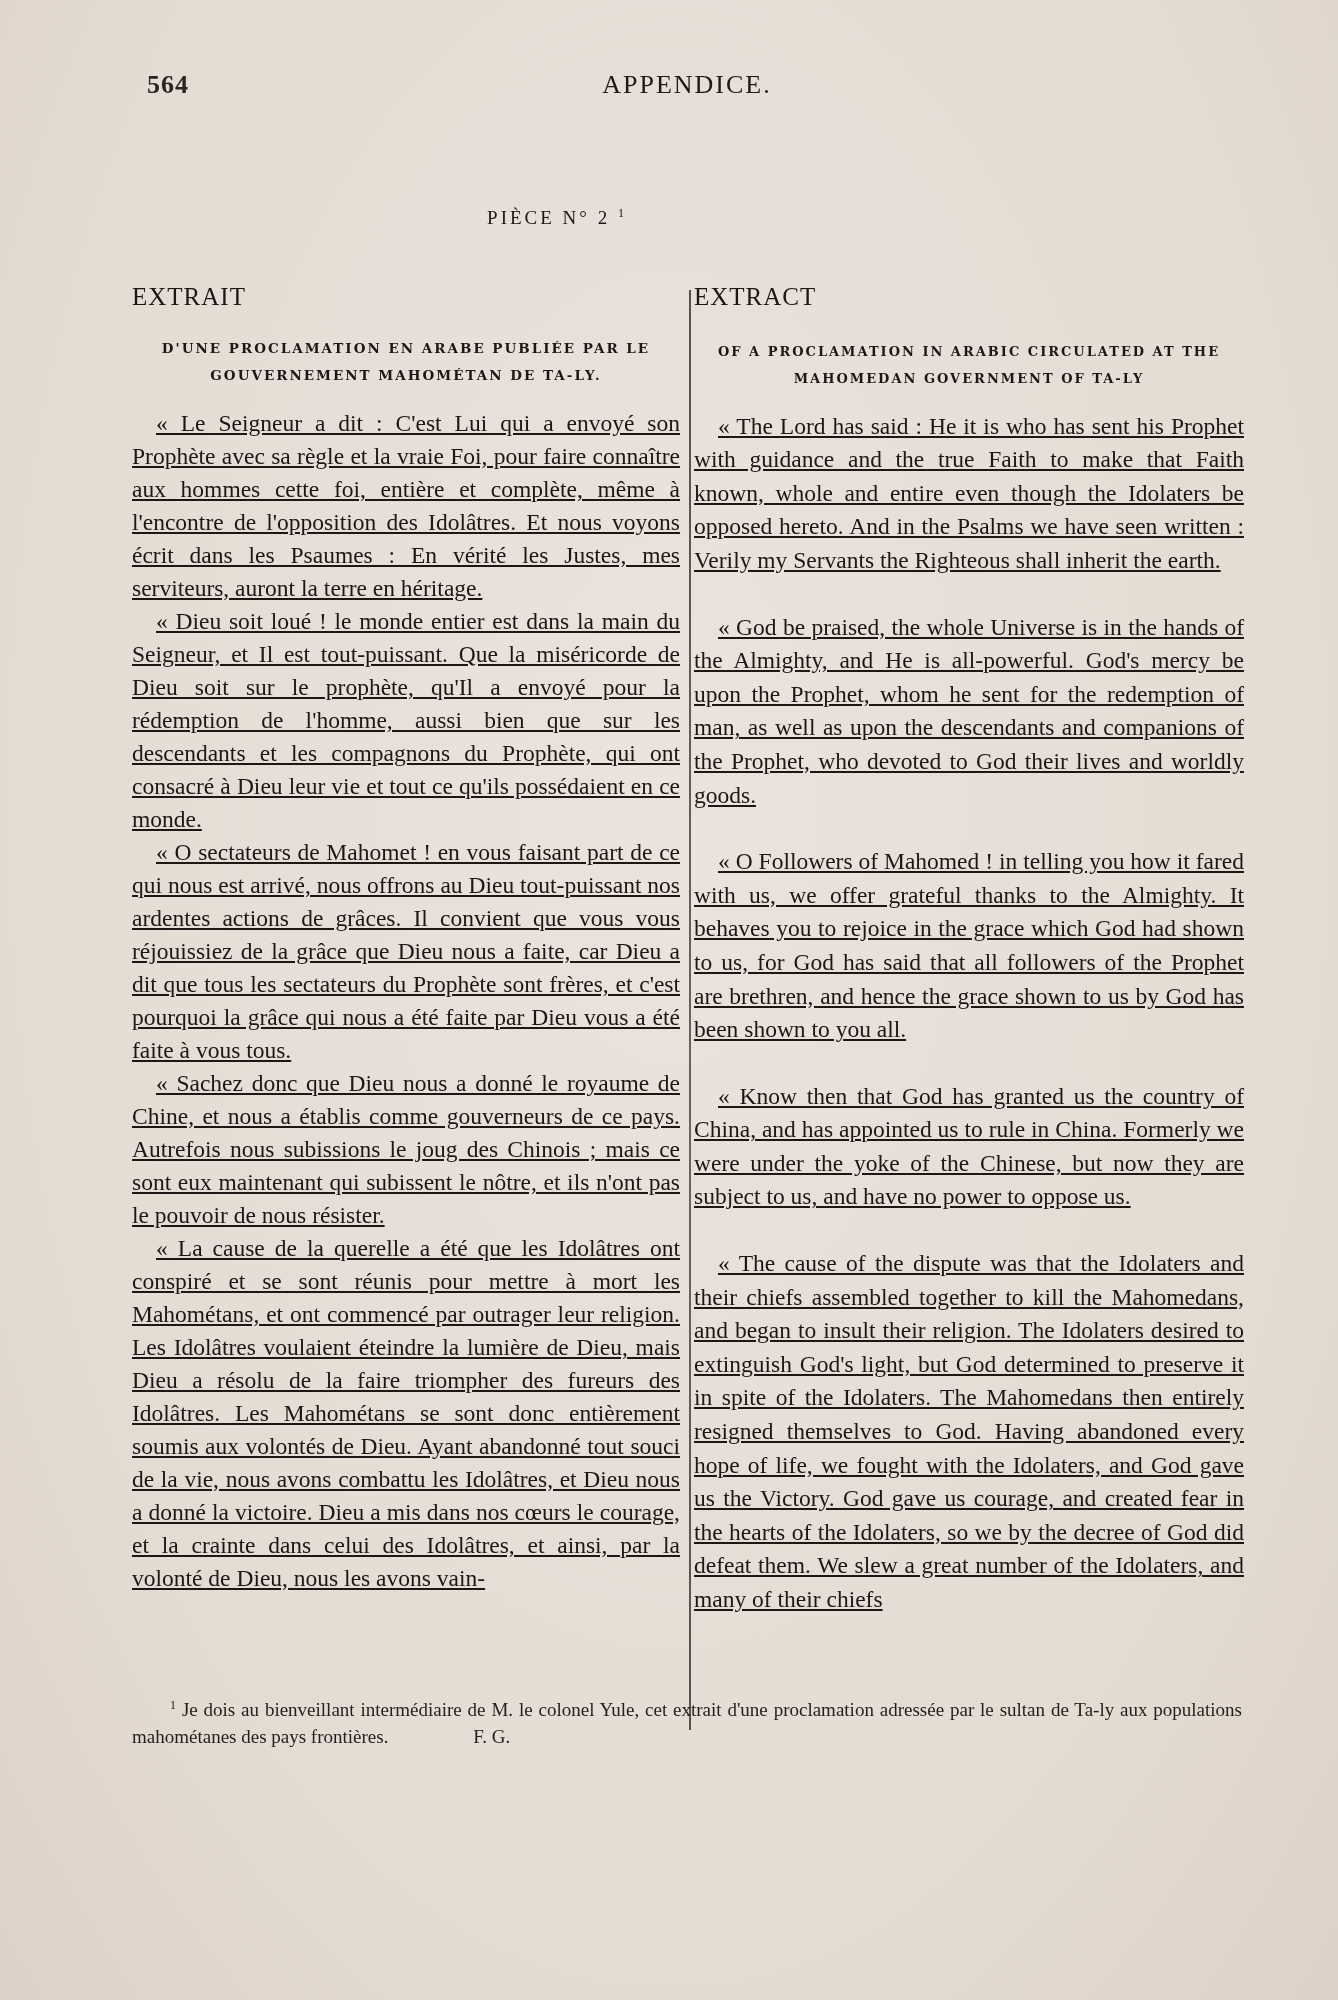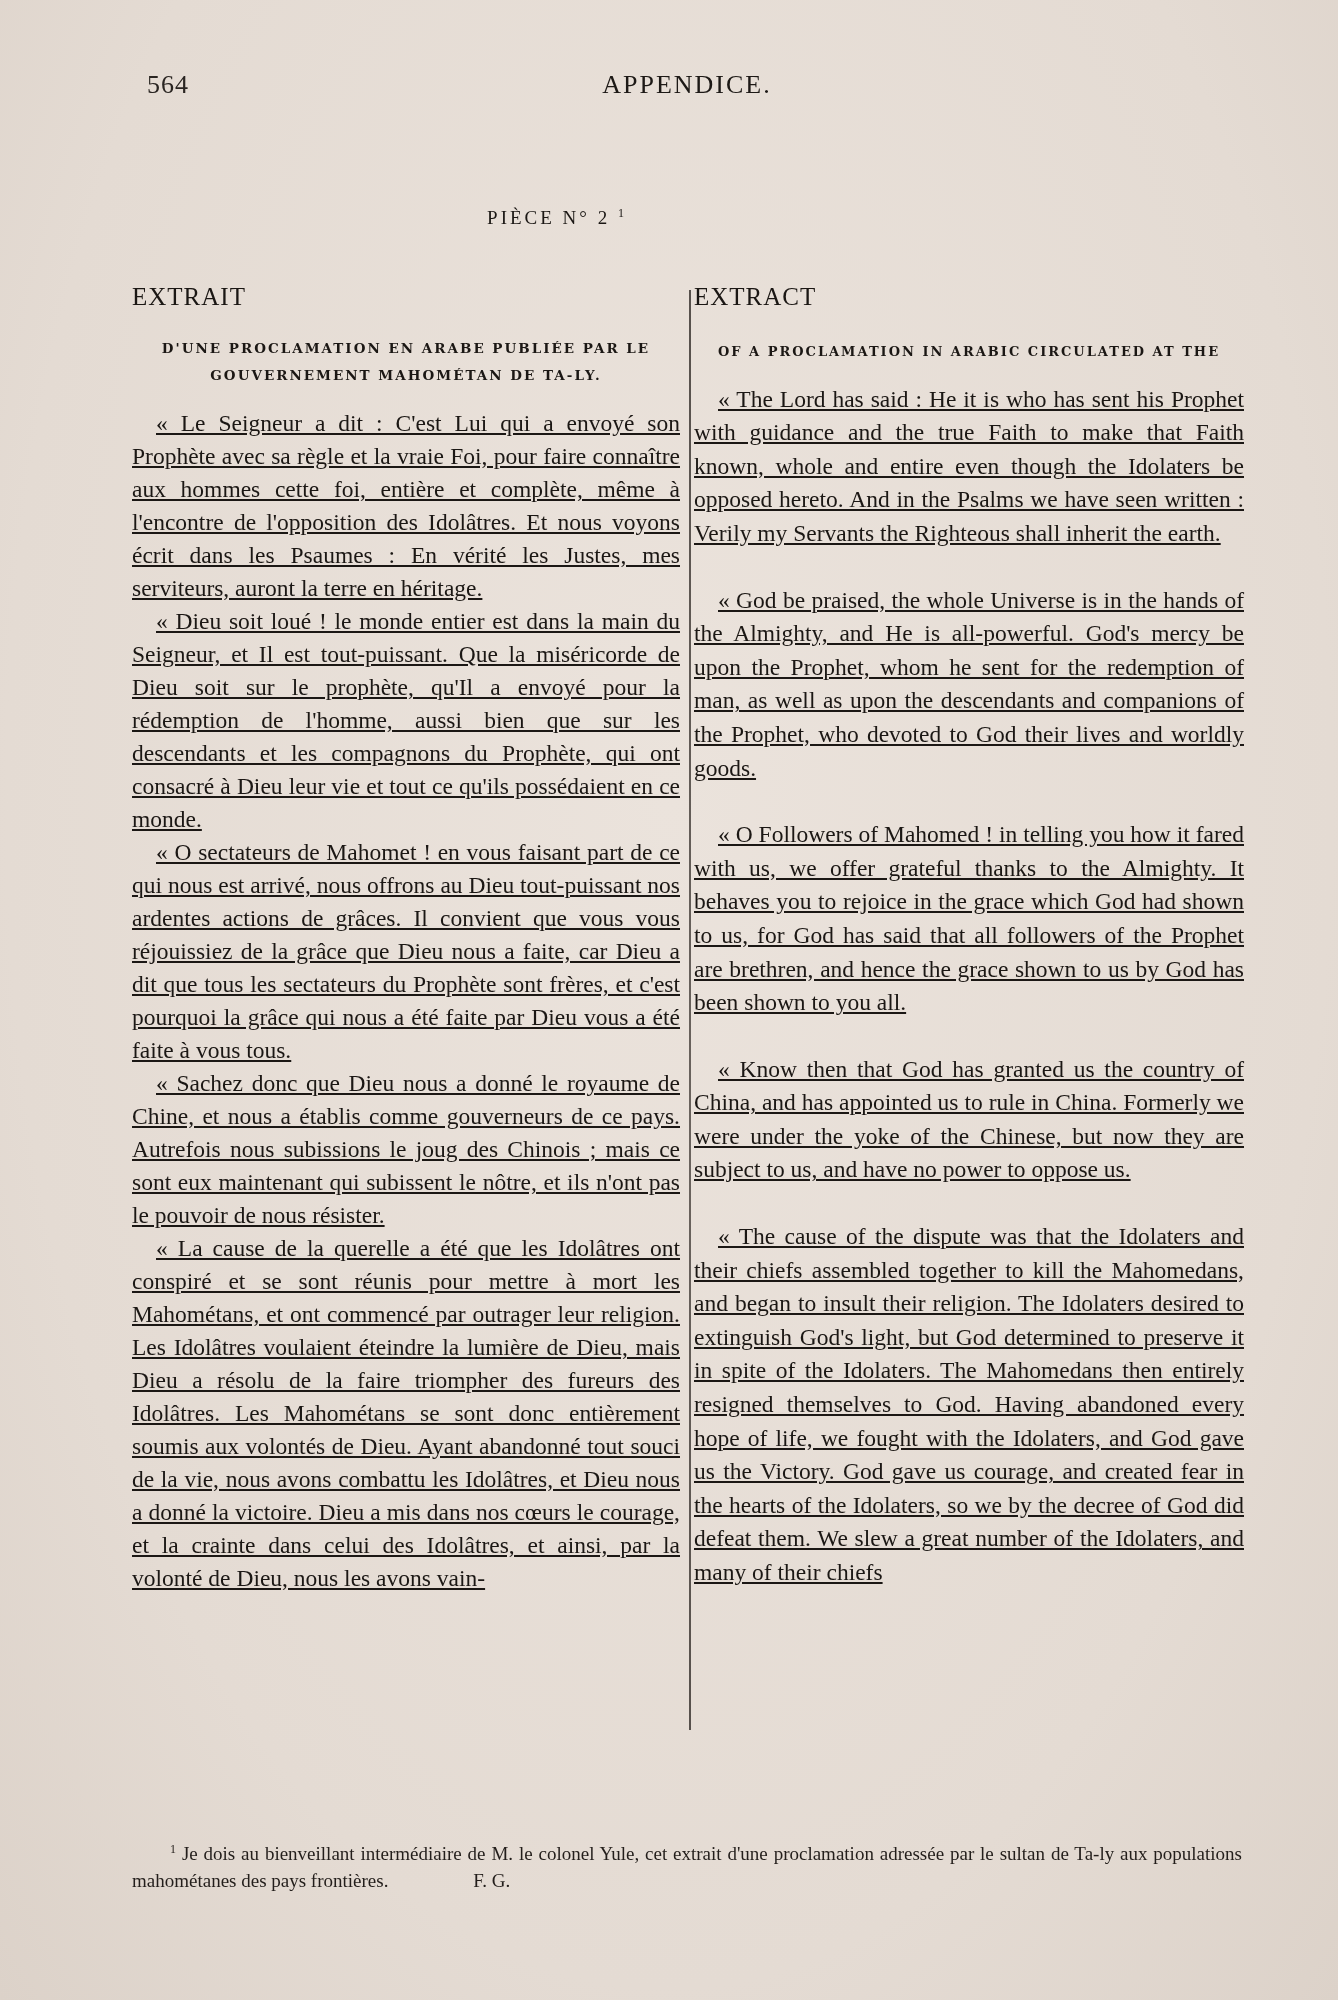--- a/index.html
+++ b/index.html
@@ -8,20 +8,21 @@
       background: #e6ddd6;
       background-image: radial-gradient(ellipse at 50% 40%, #ebe3dc 0%, #e4dbd3 70%, #dcd2c9 100%);
       font-family: "DejaVu Serif", "Liberation Serif", serif;
       color: #1b1714;
       position: relative;
     }
     .page-number {
       position: absolute; left: 147px; top: 70px;
       font-size: 26px; letter-spacing: 1px; color: #2a2522;
       font-family: "Liberation Serif", serif;
+      font-weight: bold;
     }
     .running-head {
       position: absolute; left: 0; width: 1338px; top: 70px; text-align: center;
       font-size: 26px; letter-spacing: 2px; color: #1d1916;
       font-family: "Liberation Serif", serif;
       padding-left: 36px; box-sizing: border-box;
     }
     .piece-title {
       position: absolute; left: 0; width: 1084px; top: 206px; text-align: center;
       font-size: 19px; letter-spacing: 3px;
@@ -49,21 +50,21 @@
     .extract-subtitle {
       text-align: center; font-size: 14px; letter-spacing: 2px; line-height: 27px;
       margin: 16px 0 18px 0; font-weight: bold; font-family: "DejaVu Serif", serif;
     }
     .col-fr .extract-subtitle { font-size: 13.5px; }
     .col-en .extract-subtitle { font-size: 13px; }
     .para { margin: 0; text-indent: 24px; text-decoration: underline; }
     .col-en .para { margin-bottom: 33px; }
     .col-fr .para { margin-bottom: 0; }
     .footnote {
-      position: absolute; left: 132px; top: 1836px; width: 1110px;
+      position: absolute; left: 132px; top: 1692px; width: 1110px;
       font-family: "Liberation Serif", serif; font-size: 19px; line-height: 27px;
       text-align: justify; text-indent: 38px; color: #231e1b;
     }
     .footnote sup { font-size: 12px; }
     .footnote .sig { margin-left: 80px; }
   </style>
 </head>
 <body>
 
 <div class="page-number">564</div>
@@ -86,20 +87,21 @@
   <p class="para">« Sachez donc que Dieu nous a donné le royaume de Chine, et nous a établis comme gouverneurs de ce pays. Autrefois nous subissions le joug des Chinois ; mais ce sont eux maintenant qui subissent le nôtre, et ils n'ont pas le pouvoir de nous résister.</p>
   <p class="para">« La cause de la querelle a été que les Idolâtres ont conspiré et se sont réunis pour mettre à mort les Mahométans, et ont commencé par outrager leur religion. Les Idolâtres voulaient éteindre la lumière de Dieu, mais Dieu a résolu de la faire triompher des fureurs des Idolâtres. Les Mahométans se sont donc entièrement soumis aux volontés de Dieu. Ayant abandonné tout souci de la vie, nous avons combattu les Idolâtres, et Dieu nous a donné la victoire. Dieu a mis dans nos cœurs le courage, et la crainte dans celui des Idolâtres, et ainsi, par la volonté de Dieu, nous les avons vain-</p>
 </div>
 
 <div class="divider"></div>
 
 <div class="column col-en">
   <div class="extract-title">EXTRACT</div>
   <div class="extract-subtitle">
     <div>OF A PROCLAMATION IN ARABIC CIRCULATED AT THE</div>
+    <div>MAHOMEDAN GOVERNMENT OF TA-LY</div>
   </div>
   <p class="para">« The Lord has said : He it is who has sent his Prophet with guidance and the true Faith to make that Faith known, whole and entire even though the Idolaters be opposed hereto. And in the Psalms we have seen written : Verily my Servants the Righteous shall inherit the earth.</p>
   <p class="para">« God be praised, the whole Universe is in the hands of the Almighty, and He is all-powerful. God's mercy be upon the Prophet, whom he sent for the redemption of man, as well as upon the descendants and companions of the Prophet, who devoted to God their lives and worldly goods.</p>
   <p class="para">« O Followers of Mahomed ! in telling you how it fared with us, we offer grateful thanks to the Almighty. It behaves you to rejoice in the grace which God had shown to us, for God has said that all followers of the Prophet are brethren, and hence the grace shown to us by God has been shown to you all.</p>
   <p class="para">« Know then that God has granted us the country of China, and has appointed us to rule in China. Formerly we were under the yoke of the Chinese, but now they are subject to us, and have no power to oppose us.</p>
   <p class="para">« The cause of the dispute was that the Idolaters and their chiefs assembled together to kill the Mahomedans, and began to insult their religion. The Idolaters desired to extinguish God's light, but God determined to preserve it in spite of the Idolaters. The Mahomedans then entirely resigned themselves to God. Having abandoned every hope of life, we fought with the Idolaters, and God gave us the Victory. God gave us courage, and created fear in the hearts of the Idolaters, so we by the decree of God did defeat them. We slew a great number of the Idolaters, and many of their chiefs</p>
 </div>
 
 <div class="footnote">
   <sup>1</sup>

